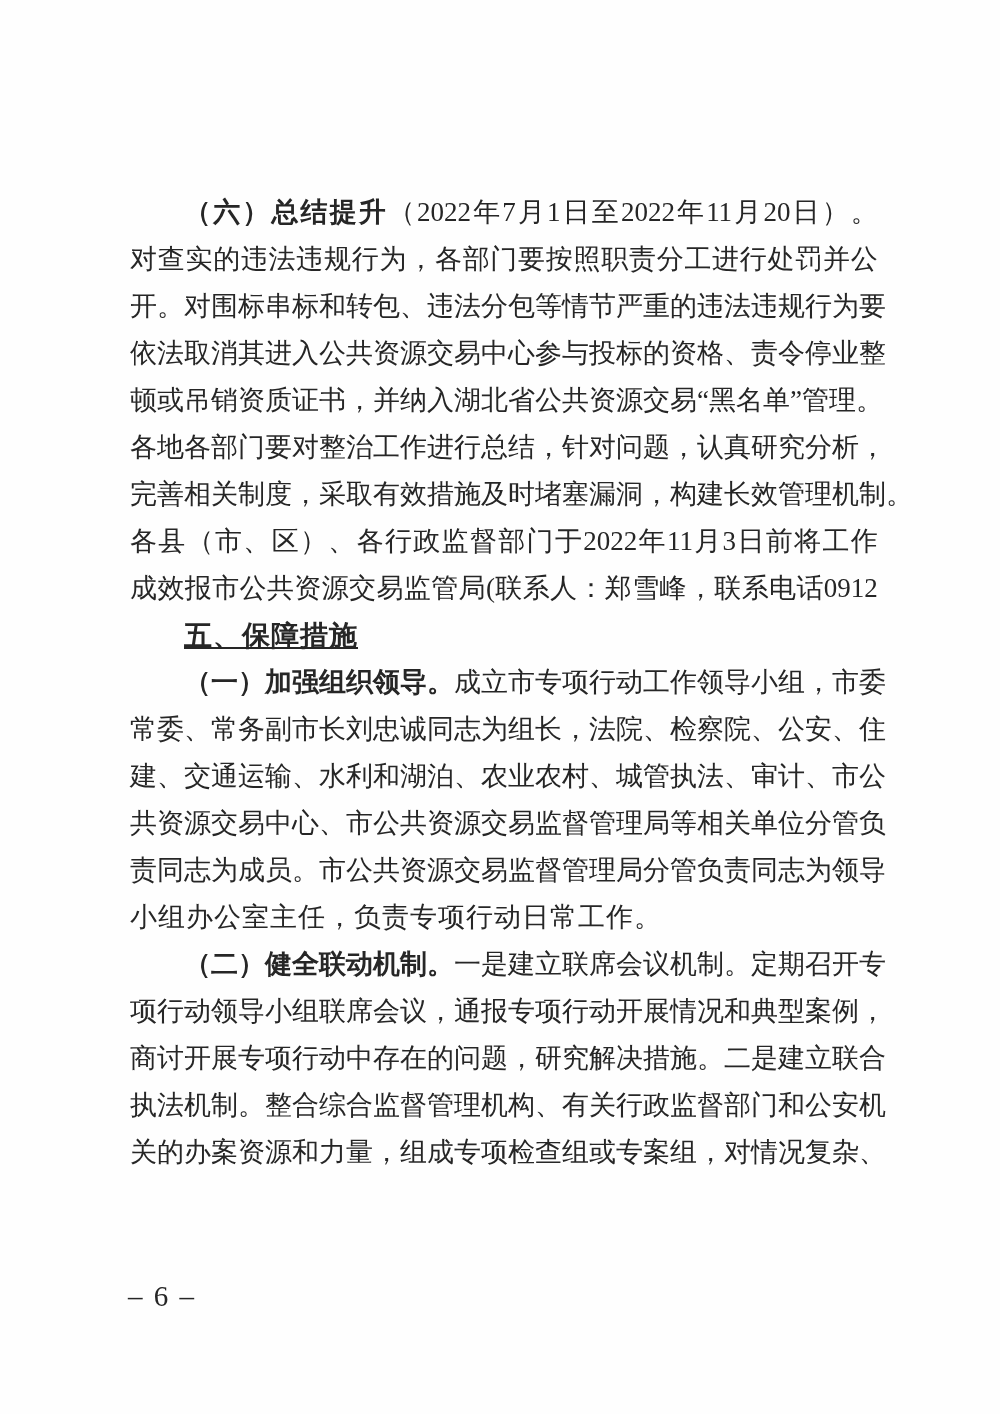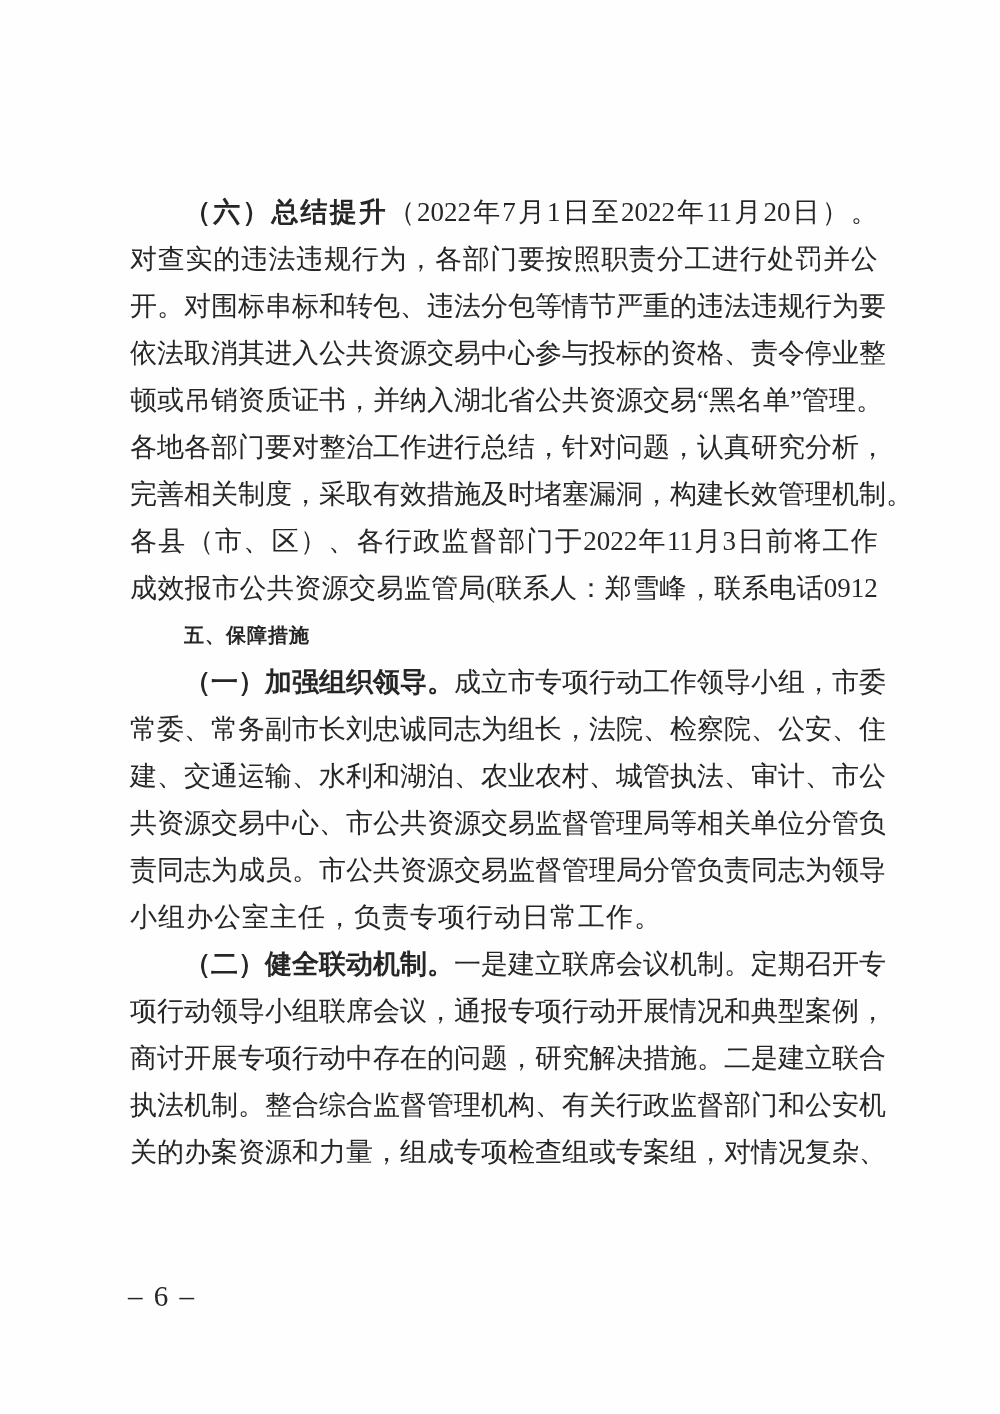--- a/index.html
+++ b/index.html
@@ -36,22 +36,23 @@
   }
   .line.indent {
     padding-left: 54px;
   }
   .line .bold {
     font-weight: bold;
   }
   .line.heading {
     font-family: "Liberation Sans", "DejaVu Sans", sans-serif;
     font-weight: bold;
-    font-size: 20px;
+    font-size: 28px;
     letter-spacing: 2px;
+    text-decoration: underline;
   }
   .line.plain {
     letter-spacing: 1px;
   }
   .page-number {
     position: absolute;
     left: 128px;
     top: 1276px;
     font-size: 29px;
     line-height: 40px;

